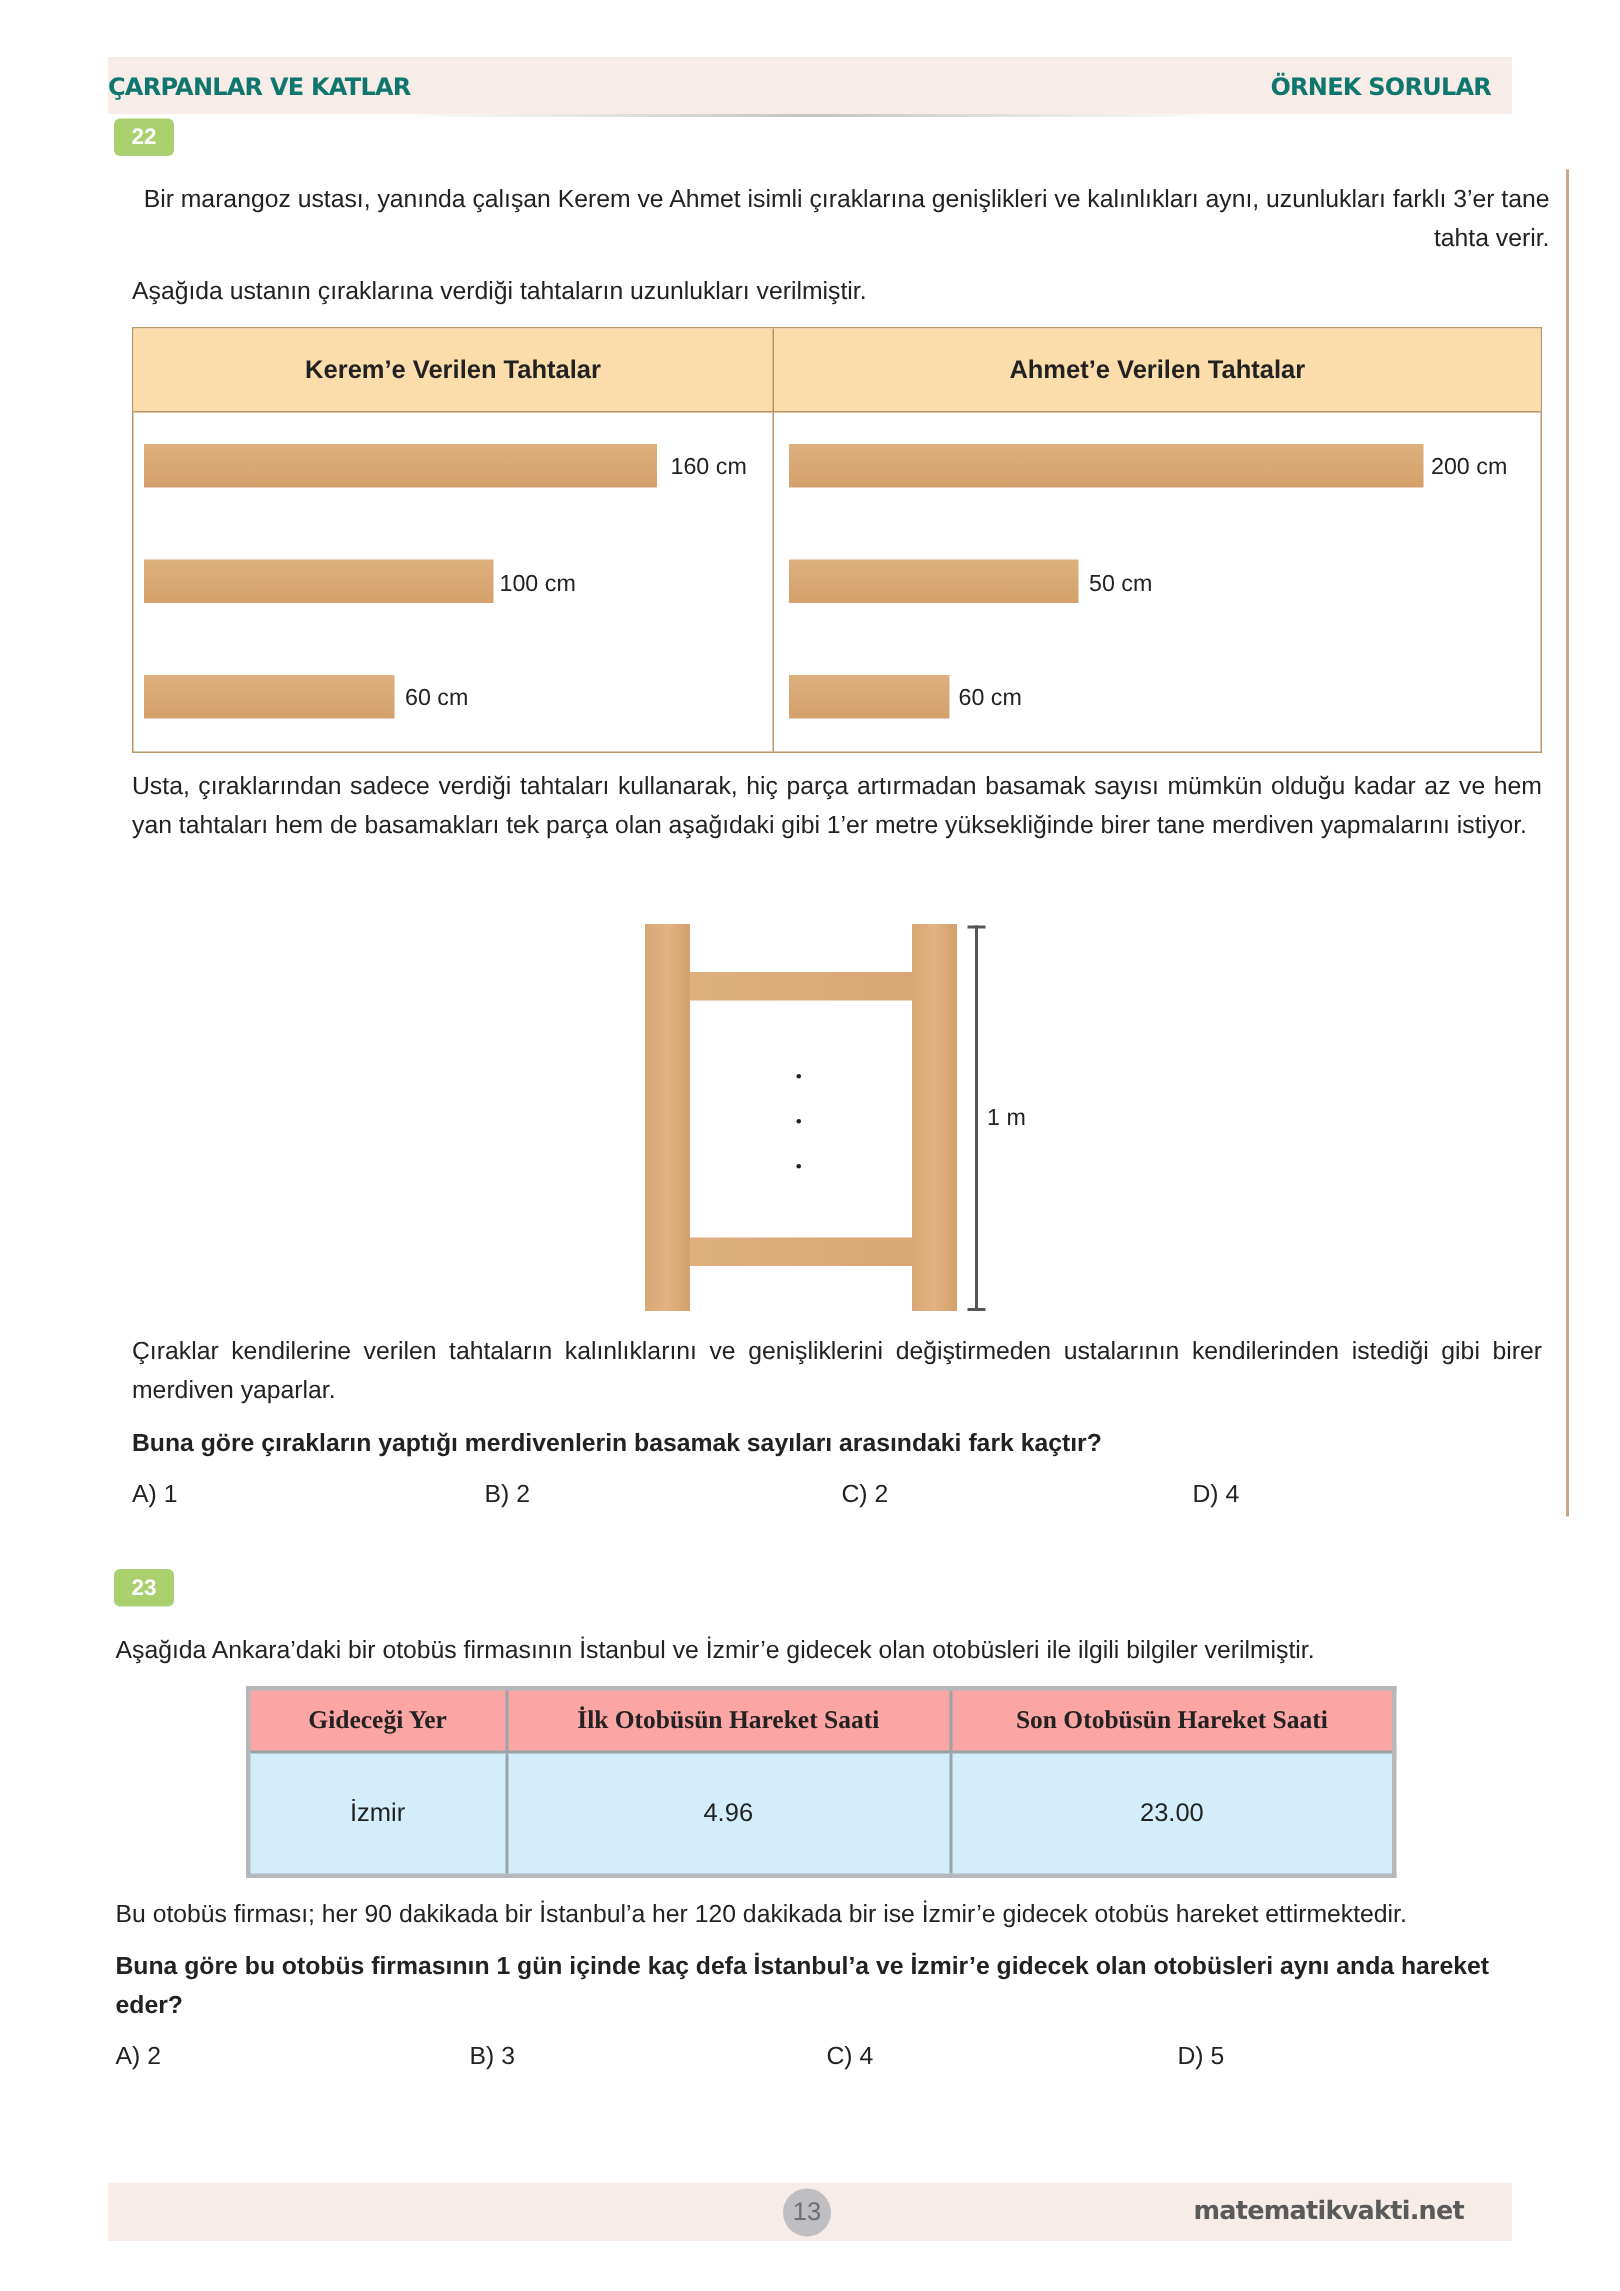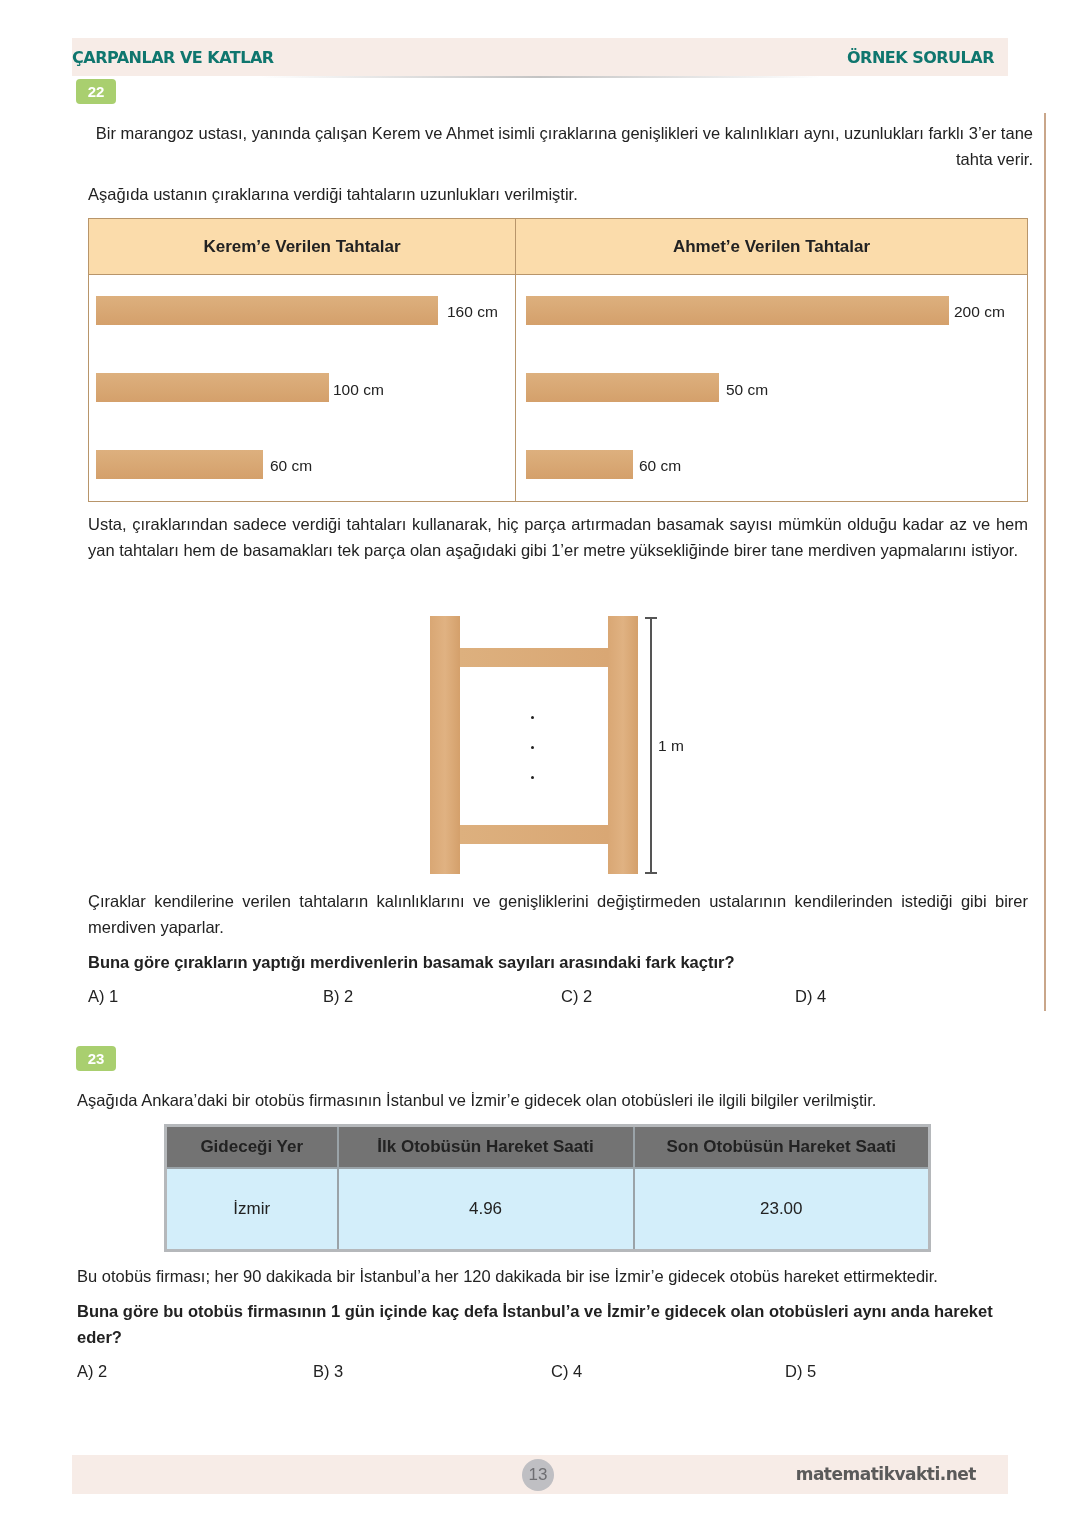--- a/index.html
+++ b/index.html
@@ -77,21 +77,21 @@
     .options { position: absolute; font-size: 16.5px; color: #222; }
 
     
     .bus-table {
       position: absolute; left: 164px; top: 1124px; width: 767px; height: 128px;
       border: 3px solid #b5b8bb; border-collapse: collapse; table-layout: fixed;
     }
     .bus-table th, .bus-table td {
       border: 2px solid #9aa3a8; text-align: center; font-size: 17px; color: #222;
     }
-    .bus-table th { background: #737373; font-weight: bold; height: 42px; }
+    .bus-table th { background: #fca5a5; font-weight: bold; height: 42px; font-family: Liberation Serif, serif; }
     .bus-table td { background: #d3eefa; height: 41px; }
 
     
     .footer-bar {
       position: absolute; left: 72px; top: 1455px; width: 936px; height: 39px;
       background: #f7ece7;
     }
     .page-num {
       position: absolute; left: 522px; top: 1459px; width: 32px; height: 32px; border-radius: 50%;
       background: #bfbfc3; color: #6e6e72; font-size: 17px;

